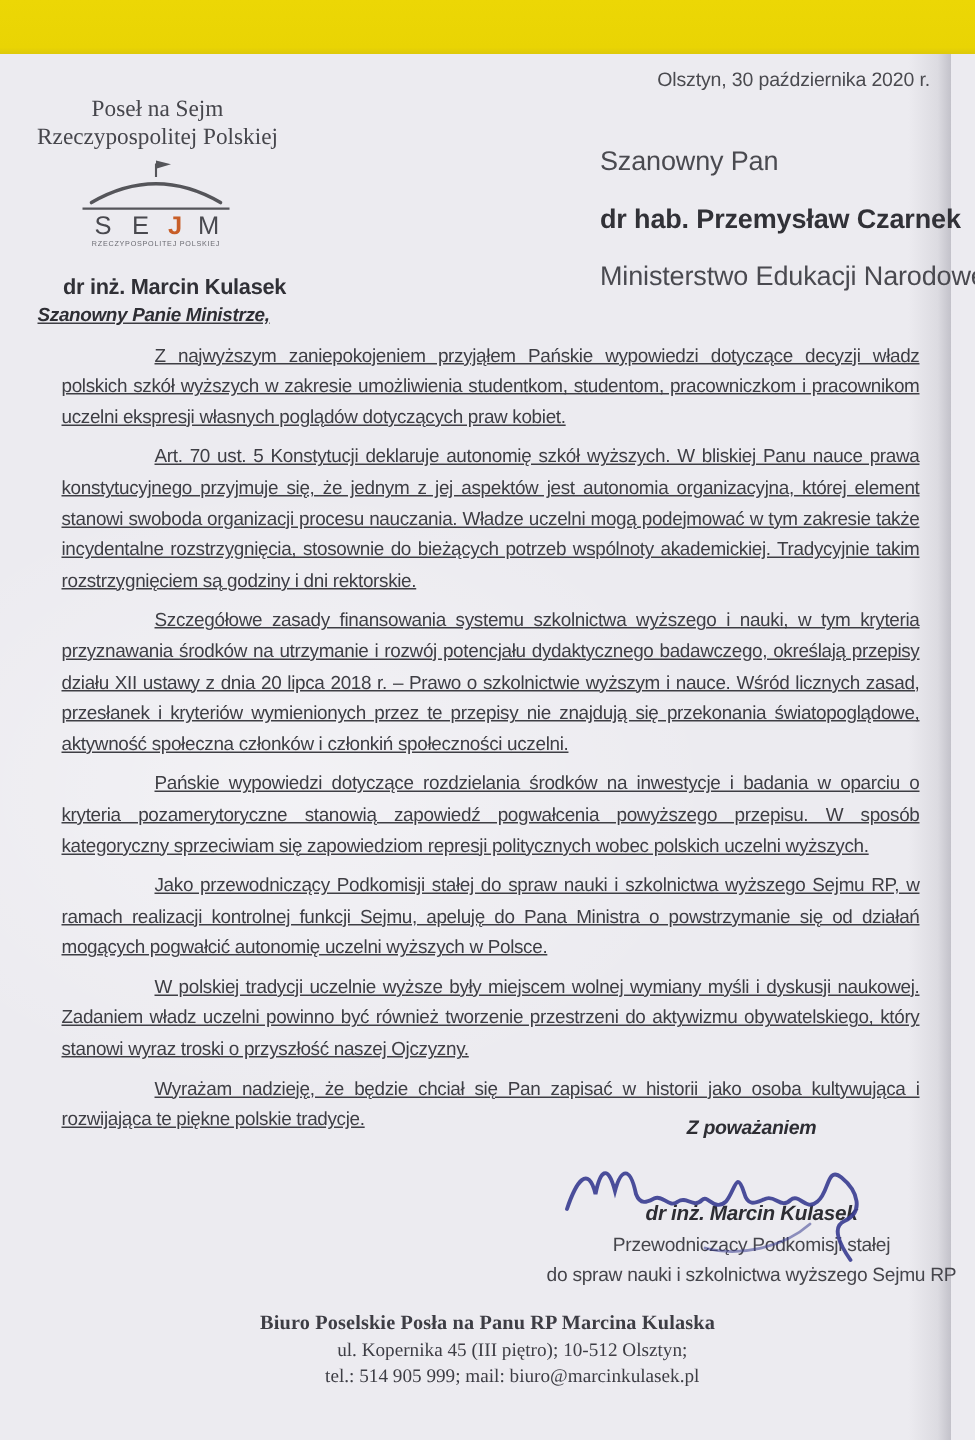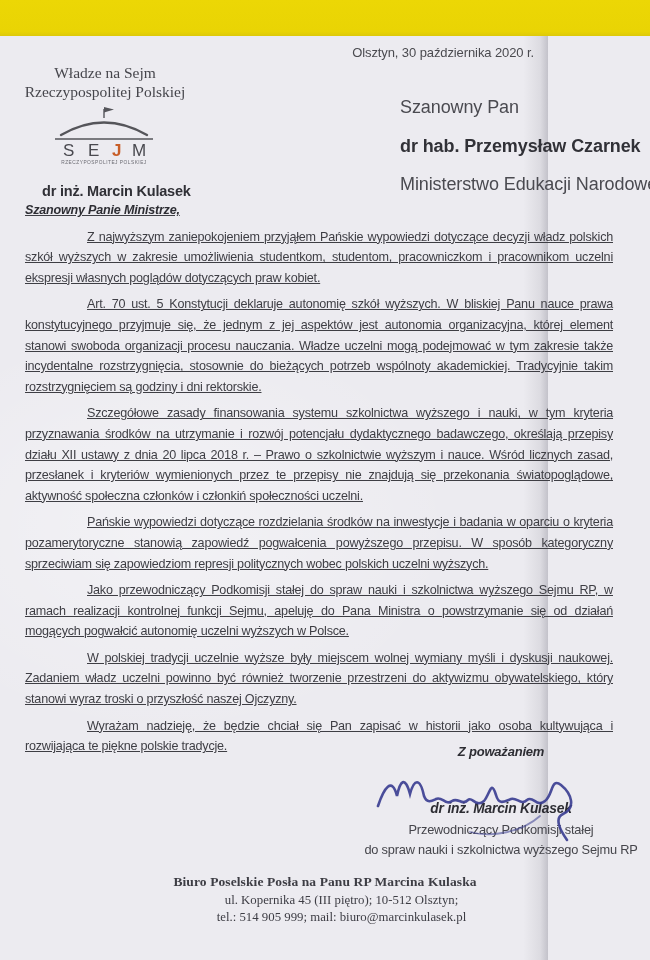--- a/index.html
+++ b/index.html
@@ -2,21 +2,21 @@
 <html><head>
 <meta charset="utf-8">
 <style>
   html,body{margin:0;padding:0;}
   body{
     width:650px;height:960px;overflow:hidden;
     font-family:"Liberation Sans",sans-serif;
     background:#ecebf0;
   }
   .page{
-    position:relative;width:548px;height:960px;
+    position:relative;width:634px;height:960px;
     background:
       radial-gradient(ellipse 420px 300px at 30% 55%, rgba(255,255,255,.35), rgba(255,255,255,0) 70%),
       linear-gradient(to right,#ecebf0 0%,#ecebf0 95.5%,#dcdbe1 98.6%,#c3c2ca 100%),
       #ecebf0;
   }
   .top-bar{
     position:absolute;top:0;left:0;width:650px;height:36px;
     background:linear-gradient(to bottom,#ecd705 0%,#e9d404 88%,#ddc90a 100%);
   }
   .date{
@@ -37,21 +37,21 @@
   .addressee{position:absolute;top:97px;left:400px;}
   .addressee div{font-size:18px;color:#4a4a50;margin-bottom:17.5px;letter-spacing:-.1px;white-space:nowrap;}
   .addressee .addr-bold{font-weight:bold;color:#313137;}
   
   .body{
     position:absolute;top:200px;left:25px;width:588px;
     font-size:12.6px;line-height:20.6px;color:#3e3e44;
     text-align:justify;letter-spacing:-.22px;text-decoration:underline;
   }
   .salutation{font-weight:bold;font-style:italic;color:#2e2e34;margin:0 0 4px 0;}
-  .body p{margin:6px 0 0 0;text-indent:62px;}
+  .body p{margin:6px 0 0 16px;text-indent:62px;}
   
   .sig-block{position:absolute;top:744px;left:358px;width:286px;text-align:center;}
   .valediction{font-size:13px;font-weight:bold;font-style:italic;color:#2d2d33;letter-spacing:-.2px;}
   .sig-scrawl{position:absolute;top:12px;left:6px;width:262px;height:92px;pointer-events:none;}
   .sig-name{margin-top:42px;font-size:13.8px;font-weight:bold;font-style:italic;color:#2d2d33;letter-spacing:-.2px;}
   .sig-role{font-size:12.8px;color:#45454b;margin-top:5.5px;letter-spacing:-.2px;white-space:nowrap;}
   
   .footer{
     position:absolute;top:874px;left:0;width:650px;text-align:center;
     font-family:"Liberation Serif",serif;color:#3d3d44;
@@ -63,21 +63,21 @@
 <body>
 
 <div class="page">
 
   <div class="top-bar"></div>
 
   <div class="date">Olsztyn, 30 października 2020 r.</div>
 
   <div class="sender">
     <div class="sender-title">
-      <div>Władze na Sejm</div>
+      <div>Poseł na Sejm</div>
       <div>Rzeczypospolitej  Polskiej</div>
     </div>
     <div class="logo">
       <svg width="118" height="62" viewBox="0 0 118 62">
         <line x1="58" y1="4" x2="58" y2="13" stroke="#55555a" stroke-width="1.4"></line>
         <polygon points="58,2 68,4.5 58,7.5" fill="#55555a"></polygon>
         <path d="M 15 30 Q 58 5 101 30" fill="none" stroke="#55555a" stroke-width="2.4" stroke-linecap="round"></path>
         <line x1="9" y1="34" x2="107" y2="34" stroke="#55555a" stroke-width="1.5"></line>
         <text x="17" y="51" font-family="Liberation Sans, sans-serif" font-size="17" fill="#49494f">S</text>
         <text x="42" y="51" font-family="Liberation Sans, sans-serif" font-size="17" fill="#49494f">E</text>

